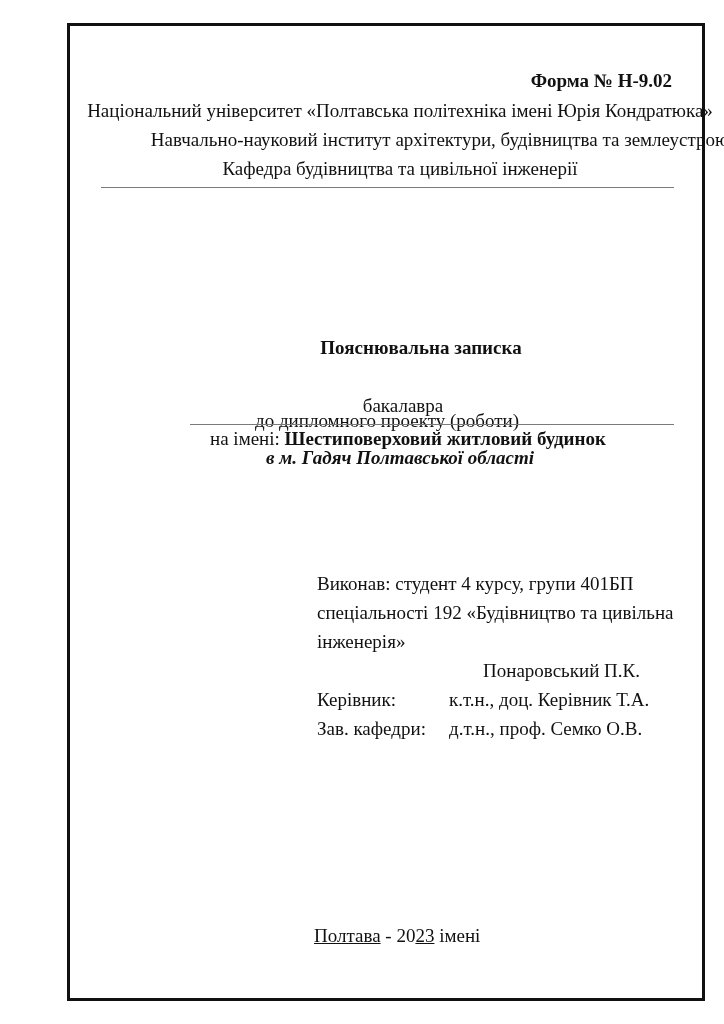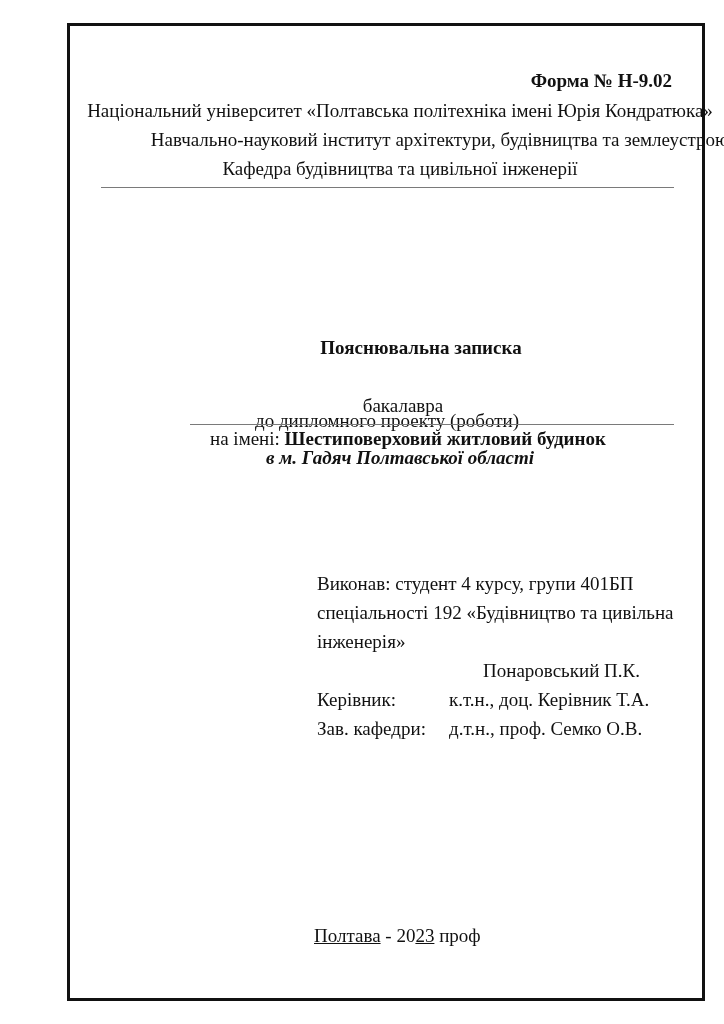--- a/index.html
+++ b/index.html
@@ -42,14 +42,14 @@
 <div class="abs t16" style="left:317px; top:573px;">Виконав: студент 4 курсу, групи 401БП</div>
 <div class="abs t16" style="left:317px; top:602px;">спеціальності 192 «Будівництво та цивільна</div>
 <div class="abs t16" style="left:317px; top:631px;">інженерія»</div>
 <div class="abs t16" style="left:449px; top:660px;margin-left:34px;">Понаровський П.К.</div>
 <div class="abs t16" style="left:317px; top:689px;">Керівник:</div>
 <div class="abs t16" style="left:449px; top:689px;">к.т.н., доц. Керівник Т.А.</div>
 <div class="abs t16" style="left:317px; top:718px;">Зав. кафедри:</div>
 <div class="abs t16" style="left:449px; top:718px;">д.т.н., проф. Семко О.В.</div>
 
 <div class="abs t16" style="left:314px; top:925px;">
-  <span class="u">Полтава</span><span style="white-space:pre"> - </span><span>20</span><span class="u">23</span><span style="white-space:pre"> проф</span>
+  <span class="u">Полтава</span><span style="white-space:pre"> - </span><span>20</span><span class="u">23</span><span style="white-space:pre"> імені</span>
 </div>
 
 </body></html>

